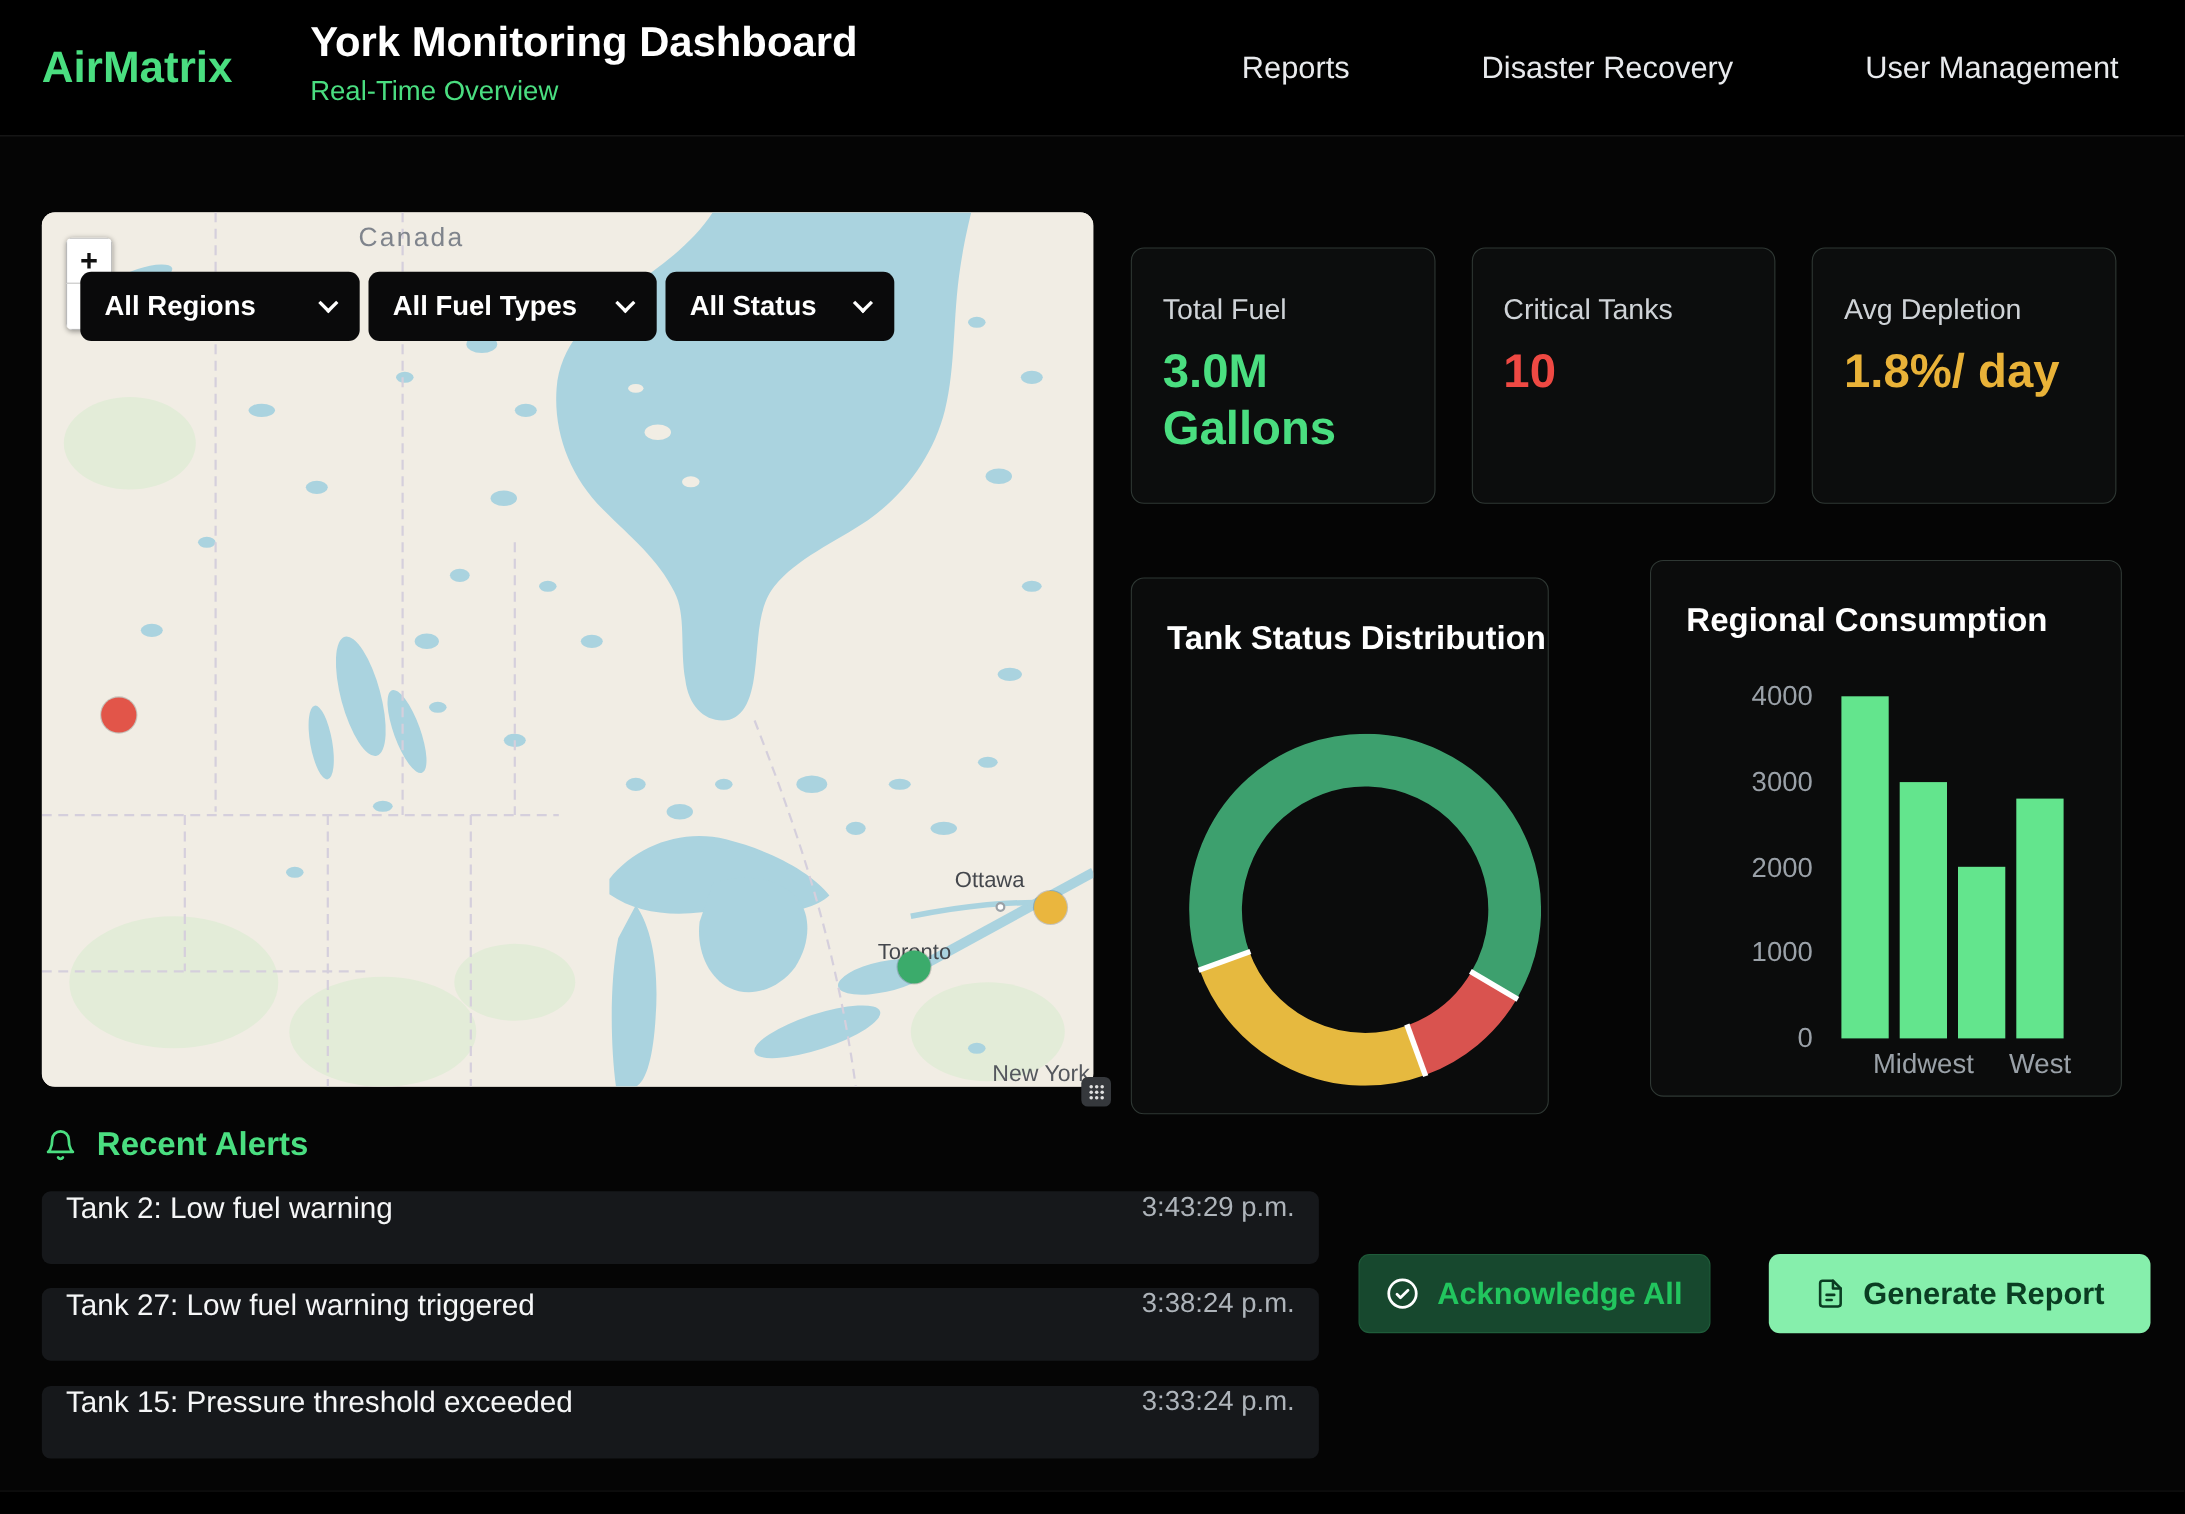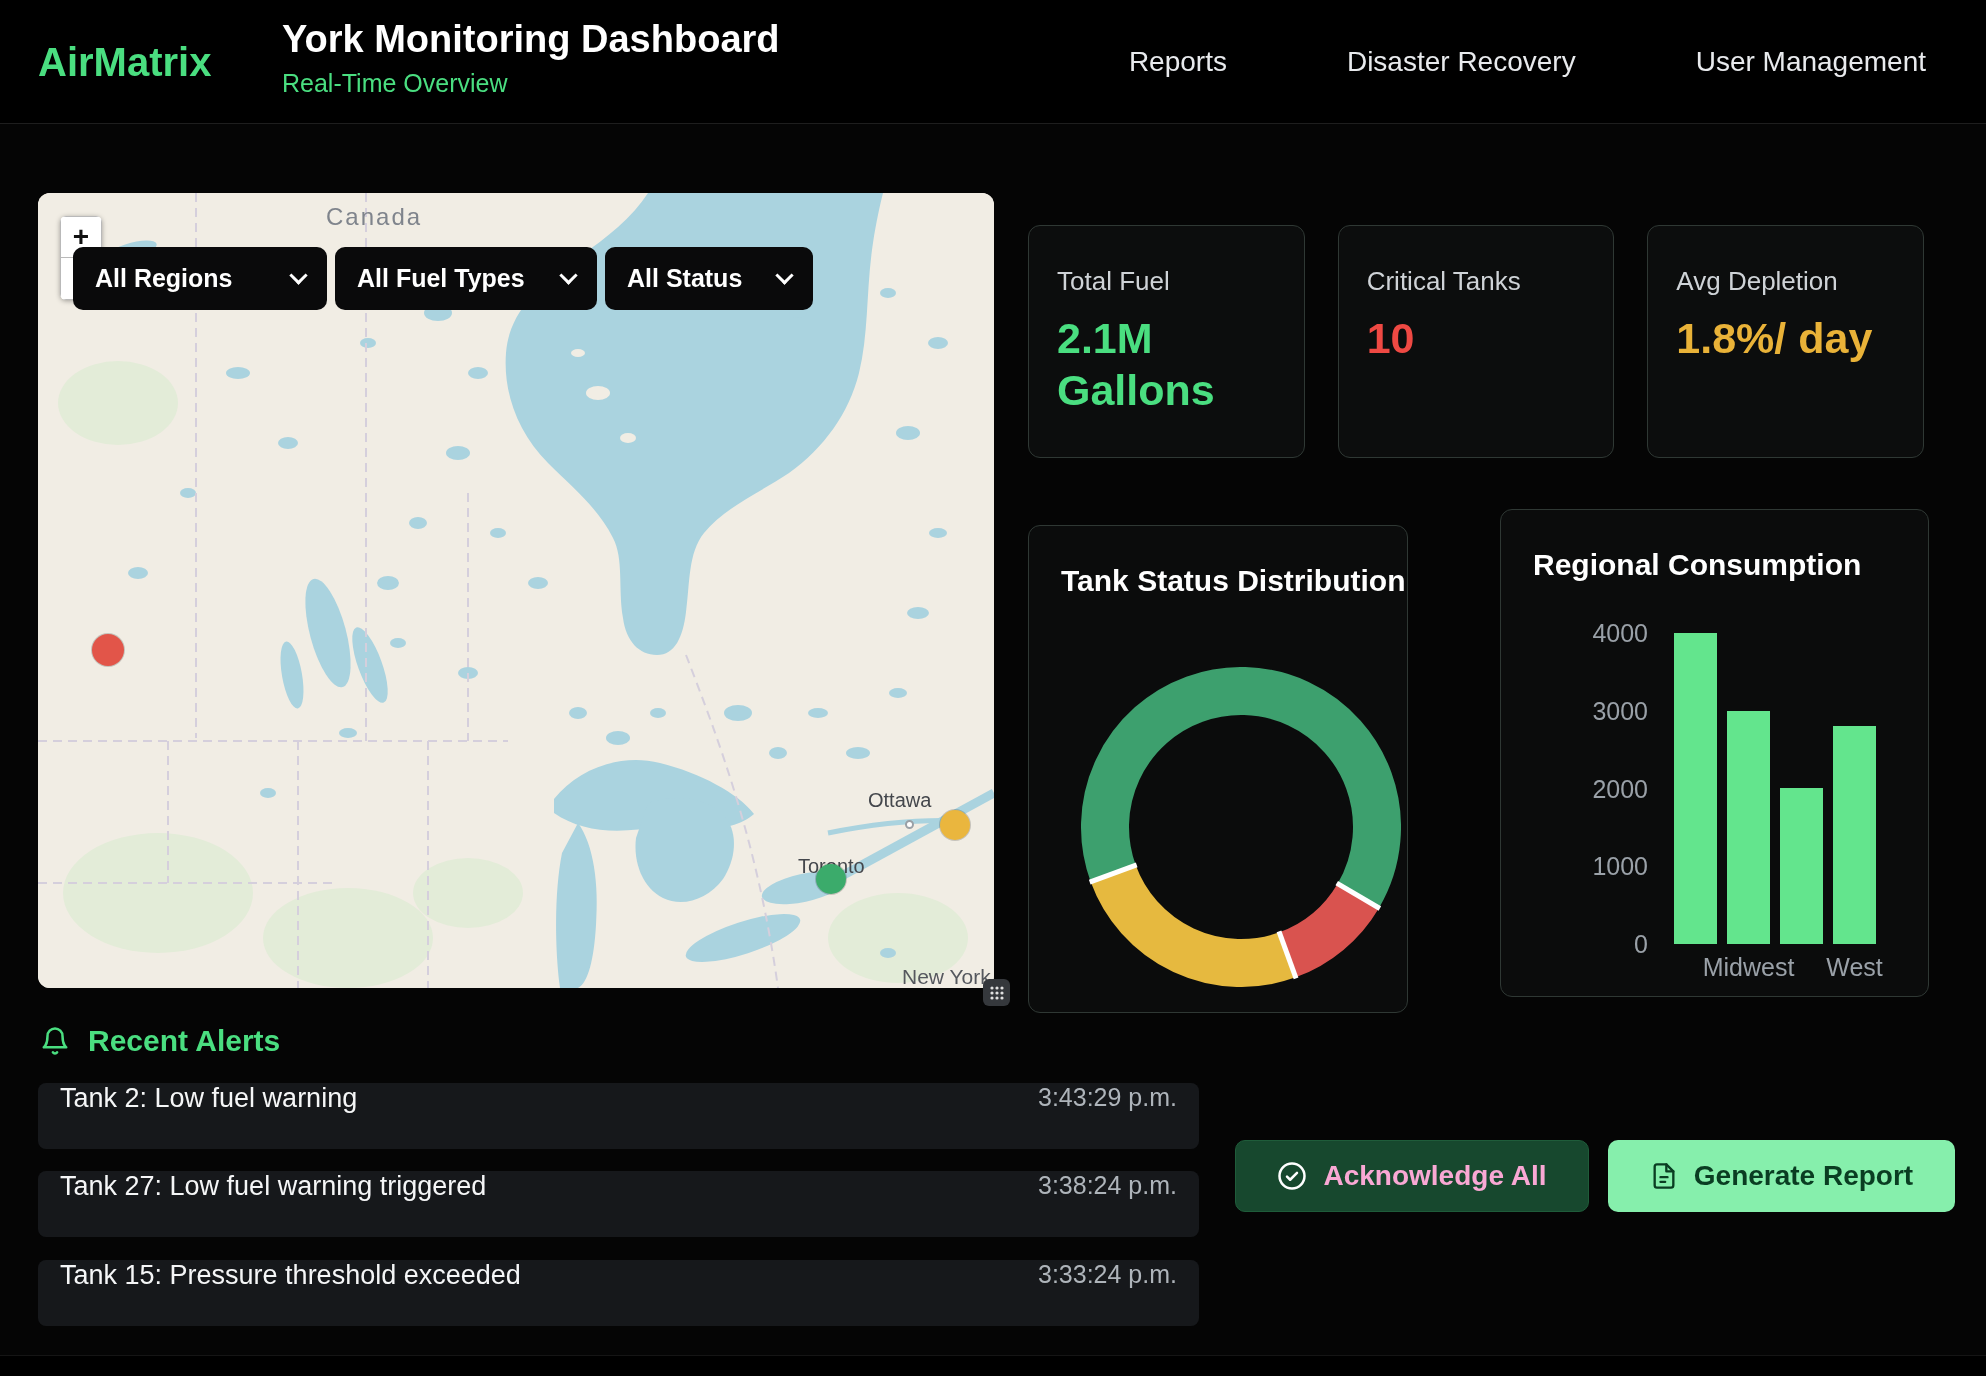--- a/index.html
+++ b/index.html
@@ -86,21 +86,21 @@
                padding:0 22px; }
   .alert-row-0 { top:1083px; } .alert-row-1 { top:1171px; } .alert-row-2 { top:1260px; }
   .alert-msg { font-size:27px; color:#f5f6f7; }
   .alert-time { font-size:25px; color:#aeb4ba; }
 
   
   .btn { position:absolute; top:1140px; height:72px; border-radius:10px; display:flex;
          align-items:center; justify-content:center; gap:16px; font-size:28px;
          font-weight:bold; cursor:pointer; border:none;
          font-family:"Liberation Sans", sans-serif; }
-  .ack-btn { left:1235px; width:354px; background:#17482e; color:#f9a8d4;
+  .ack-btn { left:1235px; width:320px; background:#17482e; color:#22c55e;
              border:1px solid #1f5c3a;align-items:center; }
   .report-btn { left:1608px; width:347px; background:#86efac; color:#0a3d22; }
 
   .footer-strip { position:absolute; left:0; top:1355px; width:1986px; height:21px;
                   background:#000; border-top:1px solid #151515; }
 </style>
 </head>
 <body>
 
 <div class="header">
@@ -258,21 +258,21 @@
       <circle cx="13" cy="8" r="1.6"></circle>
     <circle cx="3" cy="13" r="1.6"></circle>
       <circle cx="8" cy="13" r="1.6"></circle>
       <circle cx="13" cy="13" r="1.6"></circle>
   </svg>
 </div>
 
 <div class="stats-row">
   <div class="stat-card">
     <div class="stat-label">Total Fuel</div>
-    <div class="stat-value" style="color: rgb(74, 222, 128);">2.1M Gallons</div>
+    <div class="stat-value" style="color: rgb(74, 222, 128);">3.0M Gallons</div>
   </div>
   <div class="stat-card">
     <div class="stat-label">Critical Tanks</div>
     <div class="stat-value" style="color: rgb(239, 73, 67);">10</div>
   </div>
   <div class="stat-card">
     <div class="stat-label">Avg Depletion</div>
     <div class="stat-value" style="color: rgb(233, 178, 56);">1.8%/ day</div>
   </div>
 </div>

